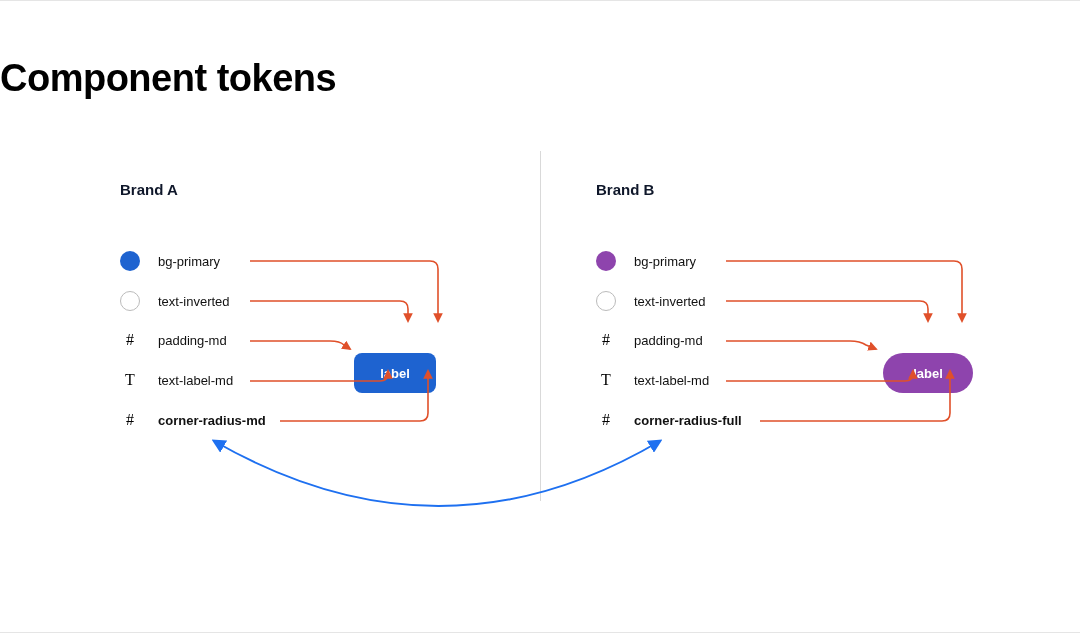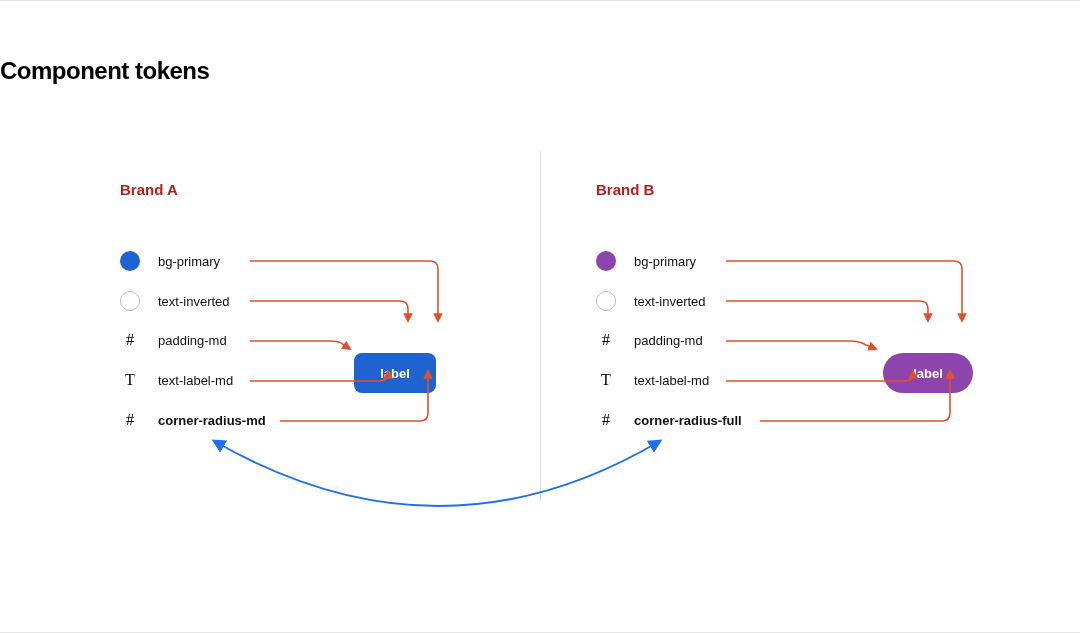--- a/index.html
+++ b/index.html
@@ -10,38 +10,38 @@
     position: relative;
     background: #fff;
     border-top: 1px solid #e5e5e5;
     border-bottom: 1px solid #e5e5e5;
     overflow: hidden;
   }
   .title {
     position: absolute;
     top: 56px;
     left: 0;
-    font-size: 24px;
+    font-size: 38px;
     font-weight: 700;
     letter-spacing: -0.5px;
     color: #000;
   }
   .divider {
     position: absolute;
     top: 150px;
     left: 540px;
     width: 1px;
     height: 350px;
     background: #d9d9d9;
   }
   .brand-heading {
     position: absolute;
     font-size: 15px;
     font-weight: 600;
-    color: #b91c1c;
+    color: #0f172a;
   }
   .token-row {
     position: absolute;
     display: flex;
     align-items: center;
     gap: 18px;
     font-size: 13px;
     color: #111;
   }
   .token-row.bold { font-weight: 700; }

